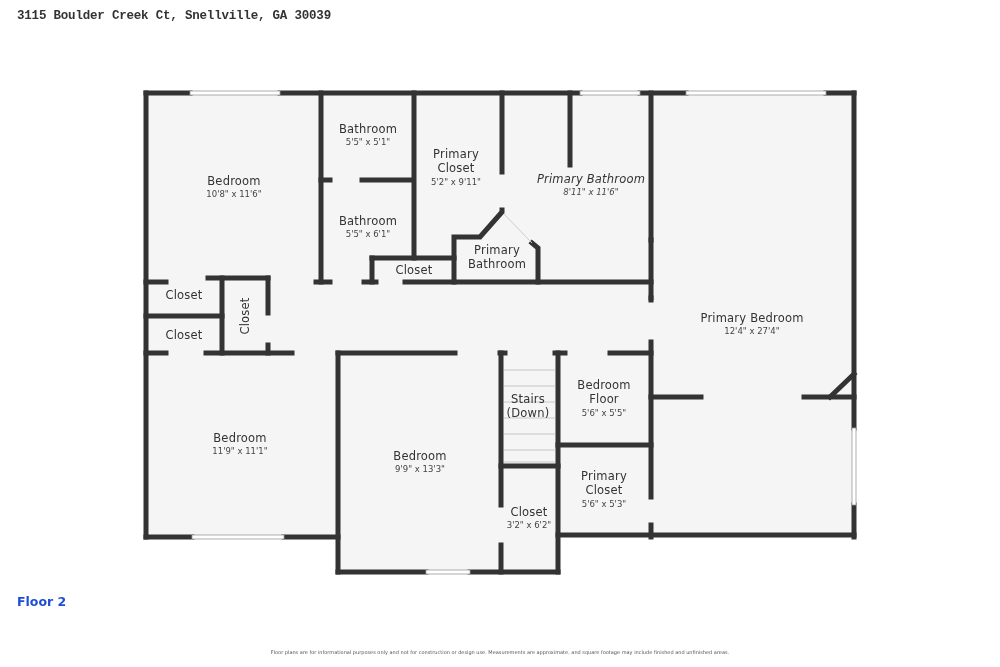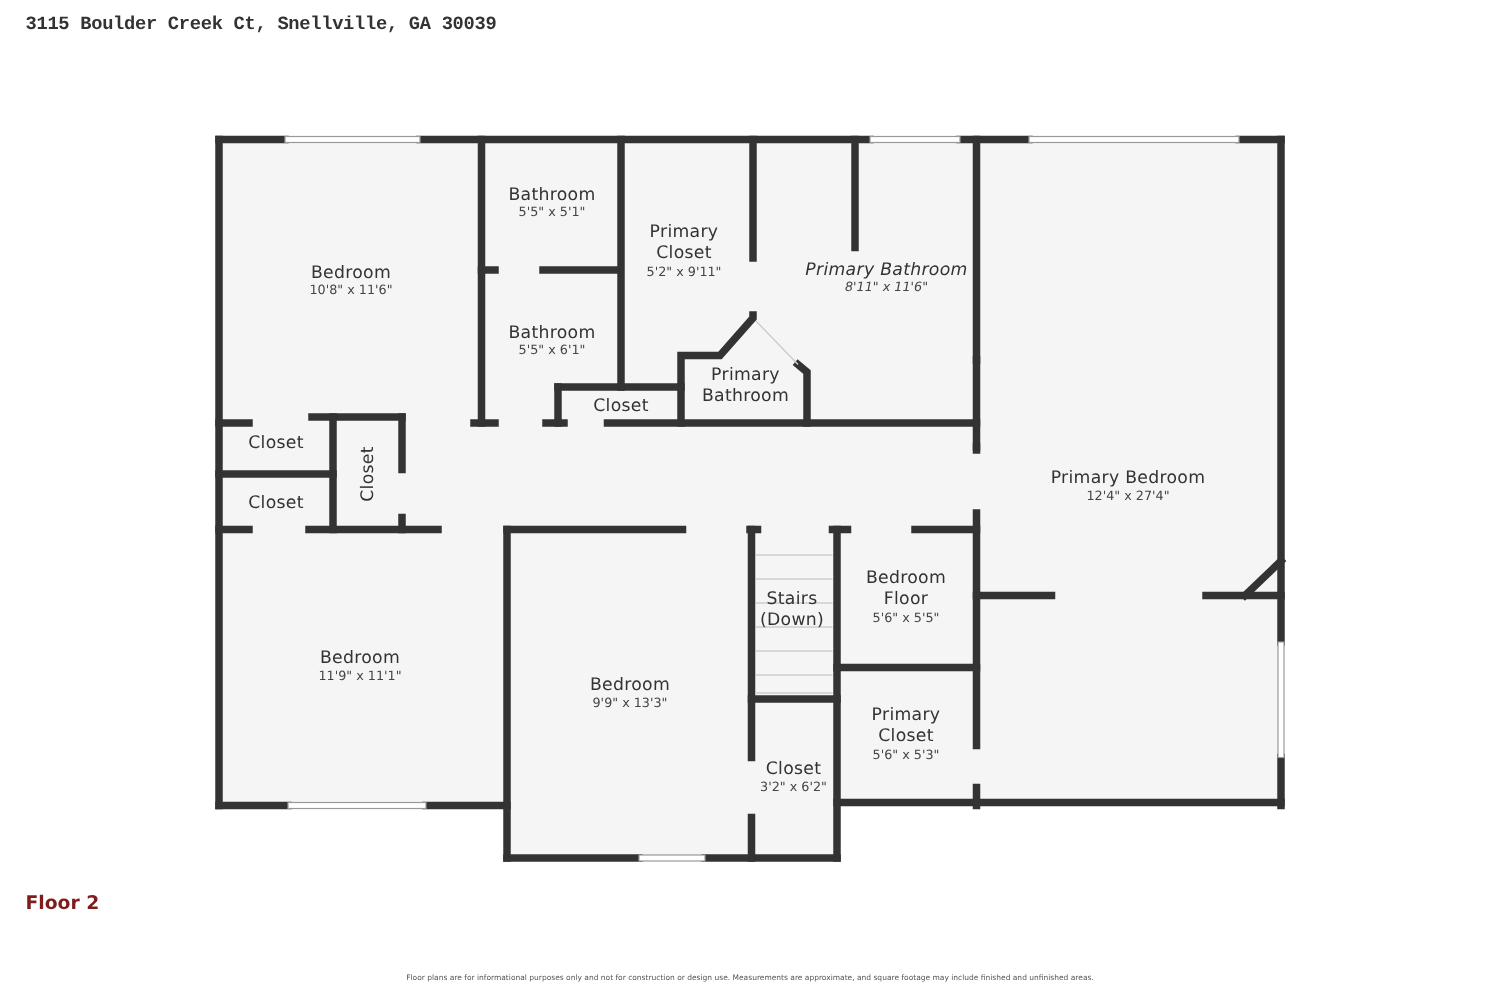--- a/index.html
+++ b/index.html
@@ -1,19 +1,19 @@
 <!DOCTYPE html>
 <html><head>
 <meta charset="utf-8">
 <style>
   html, body { margin:0; padding:0; background:#ffffff; }
   body { width:1000px; height:667px; position:relative; overflow:hidden;
          font-family:"DejaVu Sans", "Liberation Sans", sans-serif; color:#333; }
   .address { position:absolute; left:17px; top:9px; font-size:12.5px; font-weight:bold; color:#333; letter-spacing:-0.2px;font-family:Liberation Mono, monospace; }
-  .floor { position:absolute; left:17px; top:594px; font-size:12.5px; font-weight:bold; color:#7f1d1d; }
+  .floor { position:absolute; left:17px; top:594px; font-size:12.5px; font-weight:bold; color:#1d4ed8; }
   .disclaimer { position:absolute; left:0; width:1000px; top:649px; text-align:center; font-size:5px; color:#555; }
   svg.plan { position:absolute; left:0; top:0; }
   .room { position:absolute; text-align:center; transform:translate(-50%,-50%); white-space:nowrap; line-height:1.25; }
   .room .name { font-size:11.5px; color:#333; display:block; letter-spacing:0.2px; }
   .room .dim { font-size:8.5px; color:#444; display:block; margin-top:1px; }
   .room.vertical { transform:translate(-50%,-50%) rotate(-90deg); }
 </style>
 </head>
 <body>
 

